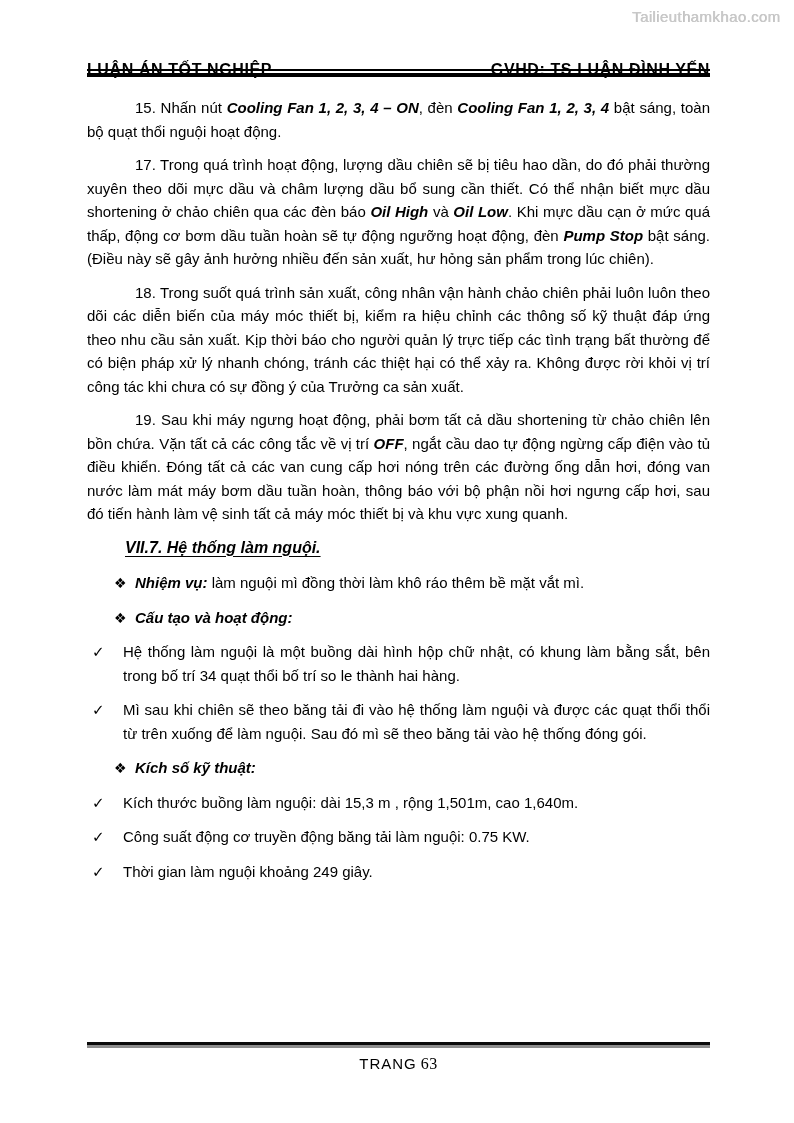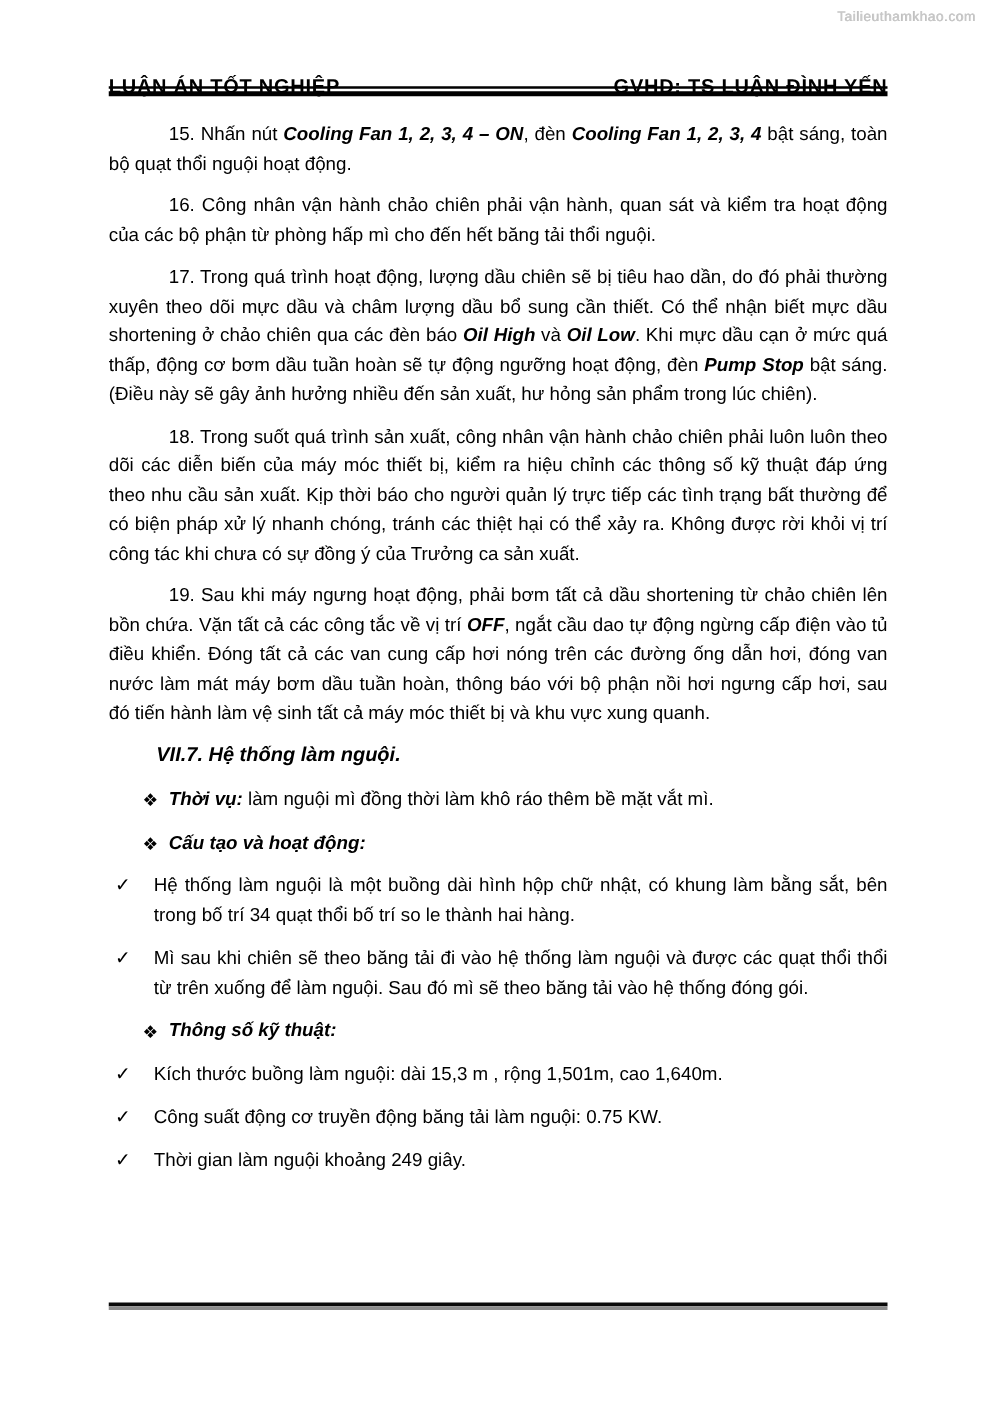--- a/index.html
+++ b/index.html
@@ -11,21 +11,21 @@
     margin: 0 auto;
     background: #ffffff;
     color: #000000;
     font-family: "Liberation Sans", "DejaVu Sans", sans-serif;
     overflow: hidden;
   }
   .watermark {
     position: absolute;
     top: 8px;
     right: 13px;
-    font-size: 11px;
+    font-size: 15px;
     letter-spacing: 0.4px;
     color: #c9c9c9;
     text-shadow: -0.5px -0.5px 0 #bdbdbd, 0.5px 0.5px 0 #ffffff;
   }
   .header {
     position: absolute;
     left: 87px;
     right: 84px;
     top: 45px;
     display: flex;
@@ -53,20 +53,21 @@
     text-align: justify;
     text-indent: 48px;
     margin-bottom: 10px;
   }
   .bi { font-weight: bold; font-style: italic; }
   .section-heading {
     font-weight: bold;
     font-style: italic;
     font-size: 16px;
     margin: 3px 0 12px 38px;
+    text-decoration: underline;
     text-underline-offset: 3px;
   }
   .item { position: relative; margin-bottom: 11px; }
   .item .item-text { display: block; }
   .item.diamond { padding-left: 48px; }
   .item.diamond .marker { position: absolute; left: 27px; top: 1px; font-size: 14px; }
   .item.check { padding-left: 36px; }
   .item.check .item-text { text-align: justify; }
   .item.check .marker { position: absolute; left: 5px; top: 0; font-size: 15px; }
   .footer { position: absolute; left: 87px; right: 84px; top: 1042px; }
@@ -97,50 +98,49 @@
     <span>GVHD: TS LUẬN ĐÌNH YẾN</span>
   </div>
   <div class="header-rule">
     <div class="rule-thin"></div>
     <div class="rule-thick"></div>
   </div>
 
   <div class="content">
 
     <p class="para"><span>15. Nhấn nút </span><span class="bi">Cooling Fan 1, 2, 3, 4 – ON</span><span>, đèn </span><span class="bi">Cooling Fan 1, 2, 3, 4</span><span> bật sáng, toàn bộ quạt thổi nguội hoạt động.</span></p>
-    <p class="para"><span>16. Công nhân vận hành chảo chiên phải vận hành, quan sát và kiểm tra hoạt động của các bộ phận từ phòng hấp mì cho đến hết băng tải thổi nguội.</span></p>
     <p class="para"><span>17. Trong quá trình hoạt động, lượng dầu chiên sẽ bị tiêu hao dần, do đó phải thường xuyên theo dõi mực dầu và châm lượng dầu bổ sung cần thiết. Có thể nhận biết mực dầu shortening ở chảo chiên qua các đèn báo </span><span class="bi">Oil High</span><span> và </span><span class="bi">Oil Low</span><span>. Khi mực dầu cạn ở mức quá thấp, động cơ bơm dầu tuần hoàn sẽ tự động ngưỡng hoạt động, đèn </span><span class="bi">Pump Stop</span><span> bật sáng. (Điều này sẽ gây ảnh hưởng nhiều đến sản xuất, hư hỏng sản phẩm trong lúc chiên).</span></p>
     <p class="para"><span>18. Trong suốt quá trình sản xuất, công nhân vận hành chảo chiên phải luôn luôn theo dõi các diễn biến của máy móc thiết bị, kiểm ra hiệu chỉnh các thông số kỹ thuật đáp ứng theo nhu cầu sản xuất. Kịp thời báo cho người quản lý trực tiếp các tình trạng bất thường để có biện pháp xử lý nhanh chóng, tránh các thiệt hại có thể xảy ra. Không được rời khỏi vị trí công tác khi chưa có sự đồng ý của Trưởng ca sản xuất.</span></p>
     <p class="para"><span>19. Sau khi máy ngưng hoạt động, phải bơm tất cả dầu shortening từ chảo chiên lên bồn chứa. Vặn tất cả các công tắc về vị trí </span><span class="bi">OFF</span><span>, ngắt cầu dao tự động ngừng cấp điện vào tủ điều khiển. Đóng tất cả các van cung cấp hơi nóng trên các đường ống dẫn hơi, đóng van nước làm mát máy bơm dầu tuần hoàn, thông báo với bộ phận nồi hơi ngưng cấp hơi, sau đó tiến hành làm vệ sinh tất cả máy móc thiết bị và khu vực xung quanh.</span></p>
 
     <h3 class="section-heading">VII.7. Hệ thống làm nguội.</h3>
 
     <div class="item diamond">
       <span class="marker">❖</span>
-      <span class="item-text"><span class="bi">Thời vụ:</span><span> làm nguội mì đồng thời làm khô ráo thêm bề mặt vắt mì.</span></span>
+      <span class="item-text"><span class="bi">Nhiệm vụ:</span><span> làm nguội mì đồng thời làm khô ráo thêm bề mặt vắt mì.</span></span>
     </div>
 
     <div class="item diamond">
       <span class="marker">❖</span>
       <span class="item-text"><span class="bi">Cấu tạo và hoạt động:</span></span>
     </div>
 
     <div class="item check">
       <span class="marker">✓</span>
       <span class="item-text"><span>Hệ thống làm nguội là một buồng dài hình hộp chữ nhật, có khung làm bằng sắt, bên trong bố trí 34 quạt thổi bố trí so le thành hai hàng.</span></span>
     </div>
 
     <div class="item check">
       <span class="marker">✓</span>
       <span class="item-text"><span>Mì sau khi chiên sẽ theo băng tải đi vào hệ thống làm nguội và được các quạt thổi thổi từ trên xuống để làm nguội. Sau đó mì sẽ theo băng tải vào hệ thống đóng gói.</span></span>
     </div>
 
     <div class="item diamond">
       <span class="marker">❖</span>
-      <span class="item-text"><span class="bi">Thông số kỹ thuật:</span></span>
+      <span class="item-text"><span class="bi">Kích số kỹ thuật:</span></span>
     </div>
 
     <div class="item check">
       <span class="marker">✓</span>
       <span class="item-text"><span>Kích thước buồng làm nguội: dài 15,3 m , rộng 1,501m, cao 1,640m.</span></span>
     </div>
 
     <div class="item check">
       <span class="marker">✓</span>
       <span class="item-text"><span>Công suất động cơ truyền động băng tải làm nguội: 0.75 KW.</span></span>
@@ -151,15 +151,18 @@
       <span class="item-text"><span>Thời gian làm nguội khoảng 249 giây.</span></span>
     </div>
 
   </div>
 
   <div class="footer">
     <div class="footer-rule">
       <div class="rule-thick"></div>
       <div class="rule-shadow"></div>
     </div>
+    <div class="footer-text">
+      <span>TRANG</span><span class="page-num">63</span>
+    </div>
   </div>
 
 </div>
 
 </body></html>

